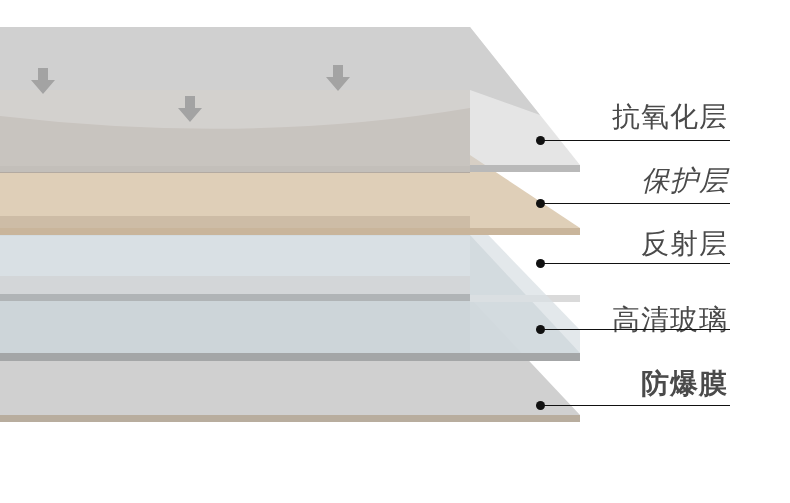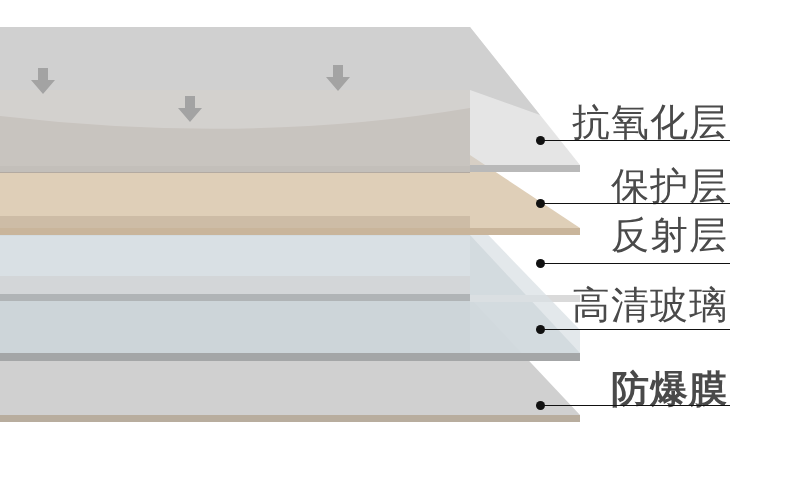--- a/index.html
+++ b/index.html
@@ -1,19 +1,19 @@
 <!DOCTYPE html>
 <html><head>
 <meta charset="utf-8">
 <style>
   html, body { margin:0; padding:0; background:#ffffff; }
   body { width:790px; height:503px; position:relative; overflow:hidden;
          font-family:"DejaVu Sans","Liberation Sans",sans-serif; }
   #diagram { position:absolute; left:0; top:0; width:790px; height:503px; }
-  .label { position:absolute; right:62px; font-size:38px; color:#4a4a4a;
+  .label { position:absolute; right:62px; font-size:28px; color:#4a4a4a;
            letter-spacing:1px; line-height:1; white-space:nowrap; }
   .leader { position:absolute; left:540px; width:190px; height:0;
             border-top:1.5px solid #111; }
   .dot { position:absolute; left:536px; width:9px; height:9px;
          border-radius:50%; background:#111; }
 </style>
 </head>
 <body>
 
 <svg id="diagram" viewBox="0 0 790 503" xmlns="http://www.w3.org/2000/svg">
@@ -56,27 +56,27 @@
     <path d="M38,68 h10 v12 h7 l-12,14 l-12,-14 h7 z"></path>
     <path d="M185,96 h10 v12 h7 l-12,14 l-12,-14 h7 z"></path>
     <path d="M333,65 h10 v12 h7 l-12,14 l-12,-14 h7 z"></path>
   </g>
 </svg>
 
 <div class="label" style="top:103px;">抗氧化层</div>
 <div class="leader" style="top:140px;"></div>
 <div class="dot" style="top:136px;"></div>
 
-<div class="label" style="top:167px;">保护层</div>
+<div class="label" style="top:167px;font-style:italic;">保护层</div>
 <div class="leader" style="top:203px;"></div>
 <div class="dot" style="top:199px;"></div>
 
-<div class="label" style="top:216px;">反射层</div>
+<div class="label" style="top:230px;">反射层</div>
 <div class="leader" style="top:263px;"></div>
 <div class="dot" style="top:259px;"></div>
 
-<div class="label" style="top:286px;">高清玻璃</div>
+<div class="label" style="top:306px;">高清玻璃</div>
 <div class="leader" style="top:329px;"></div>
 <div class="dot" style="top:325px;"></div>
 
 <div class="label" style="top:370px;font-weight:bold;">防爆膜</div>
 <div class="leader" style="top:405px;"></div>
 <div class="dot" style="top:401px;"></div>
 
 </body></html>

